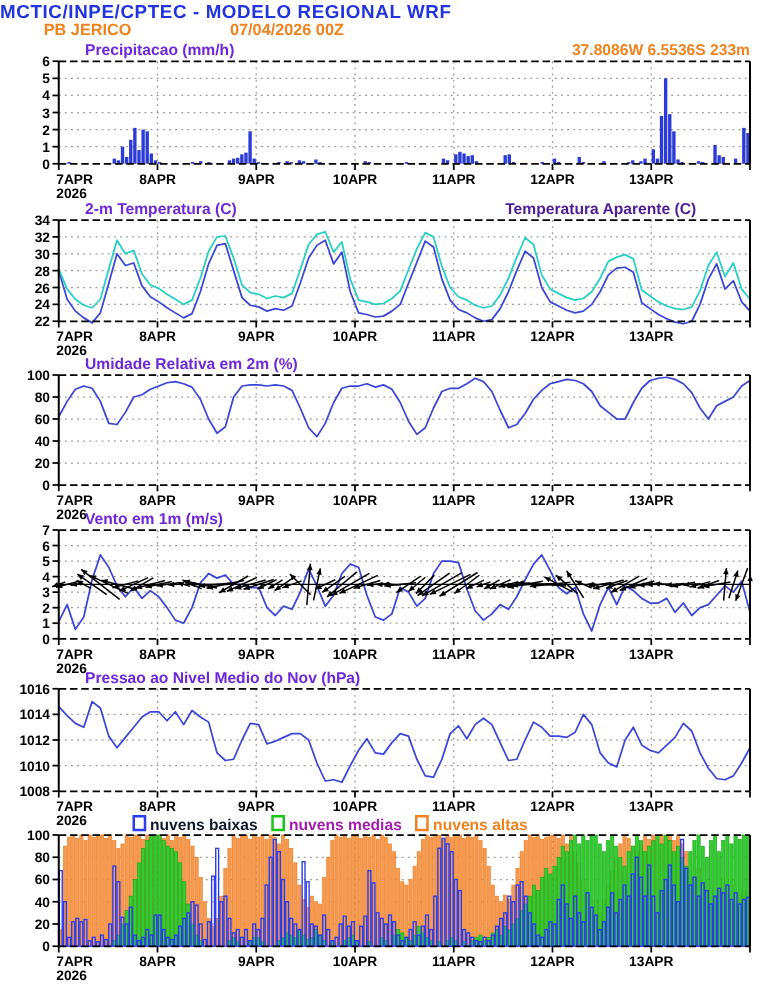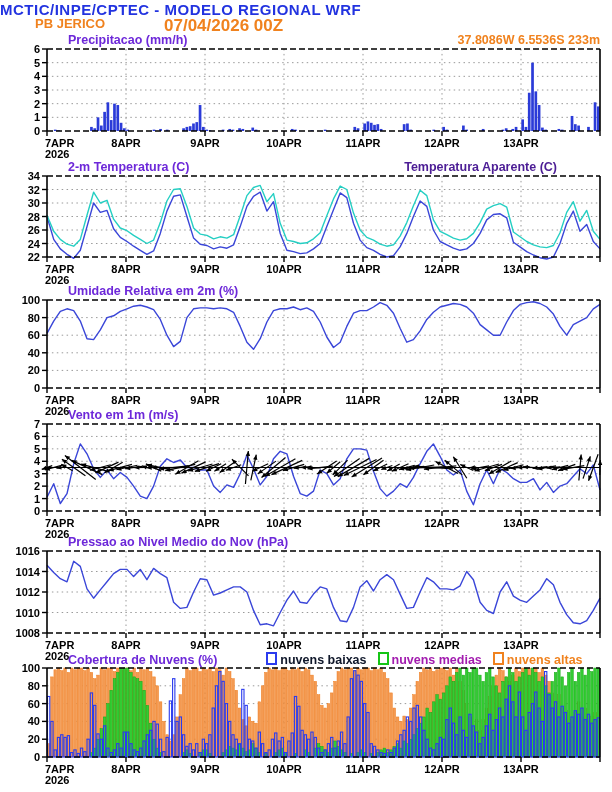--- a/index.html
+++ b/index.html
@@ -1,21 +1,21 @@
 <!DOCTYPE html>
 <html><head>
 <meta charset="utf-8">
 <style>
   html,body{margin:0;padding:0;background:#ffffff;}
   body{width:612px;height:792px;position:relative;overflow:hidden;
        font-family:"Liberation Sans",sans-serif;}
   .abs{position:absolute;}
   .hdr1{top:1px;left:0;width:612px;text-align:left;font-size:15px;font-weight:bold;letter-spacing:.5px;}
   .hdr2{top:16px;left:35px;font-size:13px;font-weight:bold;}
-  .hdr3{top:16px;left:164px;font-size:17px;font-weight:bold;}
+  .hdr3{top:16px;left:184px;font-size:13px;font-weight:bold;}
   .ctitle{font-size:12.5px;font-weight:bold;color:#6d28d9;white-space:nowrap;}
   .rlabel{font-size:12.5px;font-weight:bold;white-space:nowrap;text-align:right;}
   .legend{display:flex;align-items:center;gap:11px;font-size:12.5px;font-weight:bold;white-space:nowrap;}
   .sw{display:inline-block;width:7px;height:9px;border-width:2px;border-style:solid;background:#fff;margin-right:3px;vertical-align:-1px;}
   svg{position:absolute;left:0;overflow:visible;}
   svg text{font-family:"Liberation Sans",sans-serif;font-weight:bold;}
 </style>
 </head>
 <body>
 
@@ -508,21 +508,20 @@
     <text x="126" y="104" text-anchor="middle" font-size="11" fill="#000000">8APR</text>
     <text x="205" y="104" text-anchor="middle" font-size="11" fill="#000000">9APR</text>
     <text x="284" y="104" text-anchor="middle" font-size="11" fill="#000000">10APR</text>
     <text x="363" y="104" text-anchor="middle" font-size="11" fill="#000000">11APR</text>
     <text x="442" y="104" text-anchor="middle" font-size="11" fill="#000000">12APR</text>
     <text x="521" y="104" text-anchor="middle" font-size="11" fill="#000000">13APR</text>
     <text x="45" y="115" text-anchor="start" font-size="11" fill="#000000">2026</text>
   </svg>
 
 <div class="abs legend" style="top:652px;left:68px;">
-  <span class="ctitle">Cobertura de Nuvens (%)</span>
   <span style="color:#0f172a;margin-left:38px;">
     <span class="sw" style="border-color:#2b3bee;"></span><span>nuvens baixas</span>
   </span>
   <span style="color:#a21caf;">
     <span class="sw" style="border-color:#16c516;"></span><span>nuvens medias</span>
   </span>
   <span style="color:#f0821e;">
     <span class="sw" style="border-color:#f0821e;"></span><span>nuvens altas</span>
   </span>
 </div>

